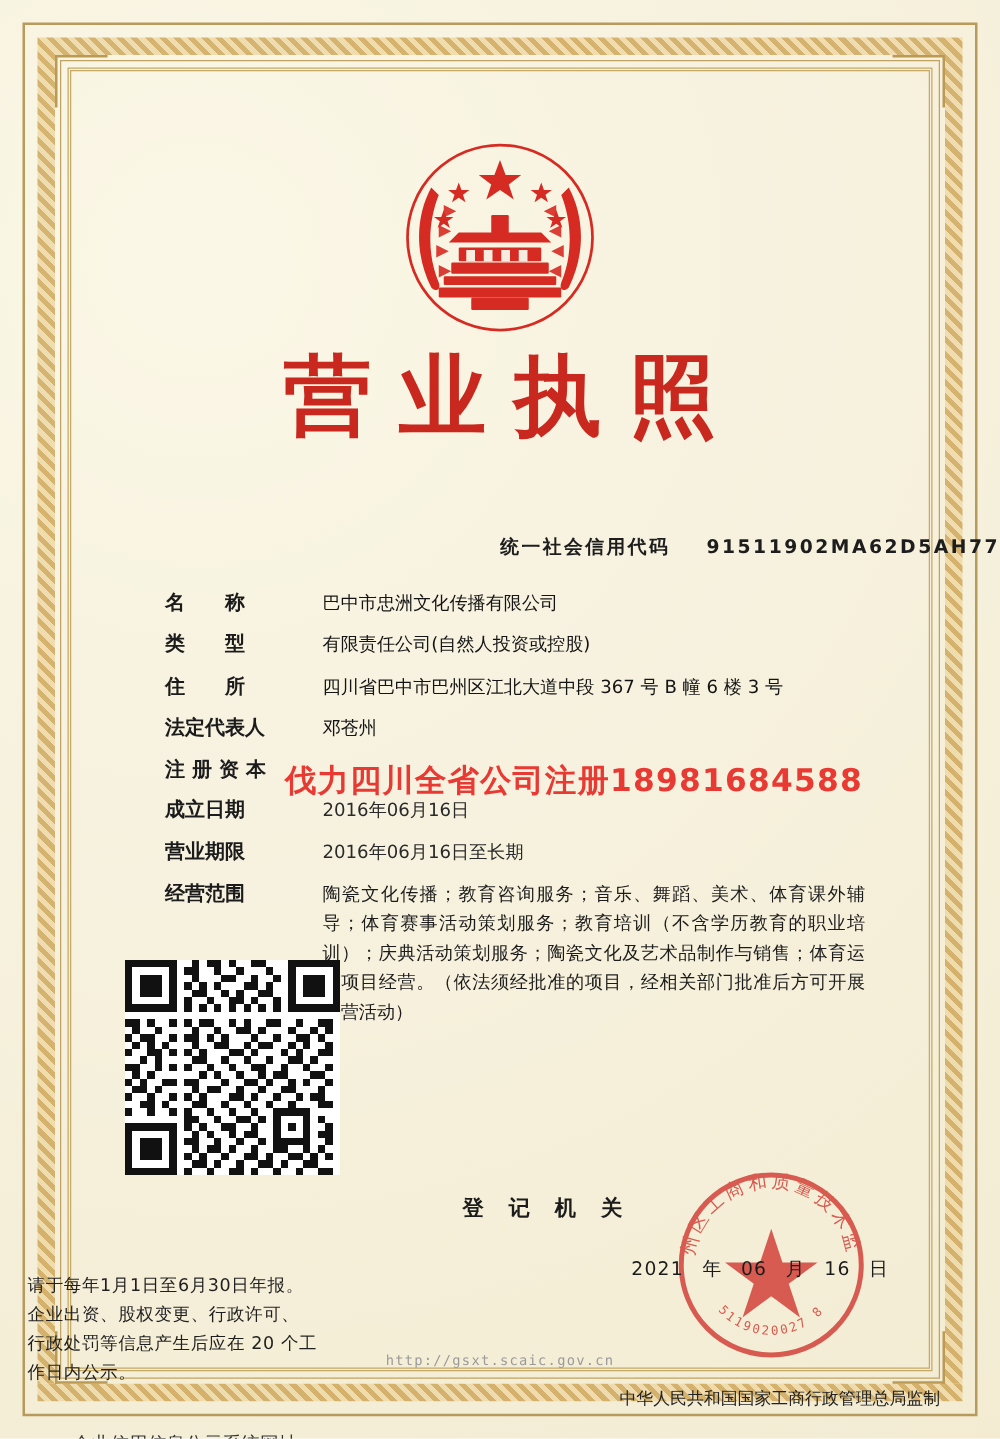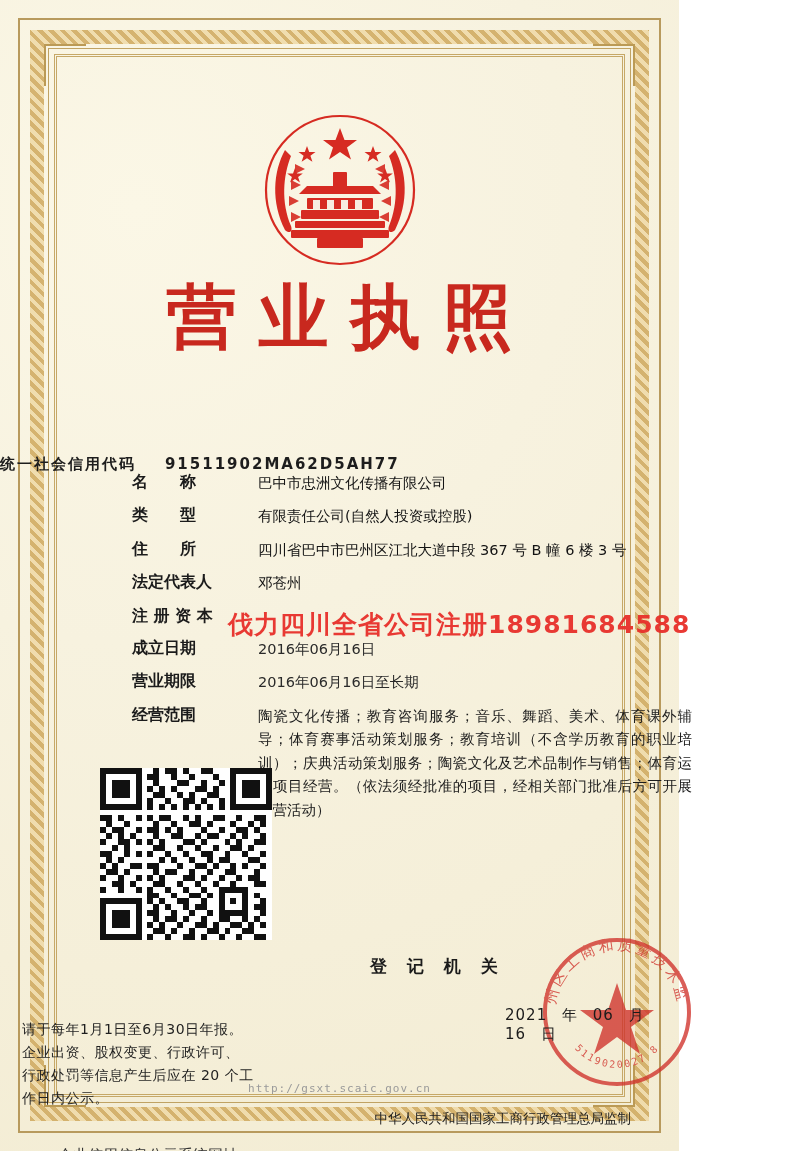--- a/index.html
+++ b/index.html
@@ -8,21 +8,21 @@
     background: #ffffff;
   }
   body {
     width: 800px;
     height: 1151px;
     font-family: "Liberation Sans", sans-serif;
     overflow: hidden;
   }
   .page {
     position: relative;
-    width: 679px;
+    width: 800px;
     height: 1151px;
     background: #fdfbf2;
     background-image:
       radial-gradient(circle at 20% 18%, #fbf7e6 0%, #f7f2df 40%, #f3ecd3 100%);
   }
   
   .border-outer {
     position: absolute;
     left: 18px; top: 18px; right: 18px; bottom: 18px;
     border: 2px solid #b89a5d;
@@ -87,27 +87,26 @@
     font-family: "DejaVu Sans", "Liberation Sans", sans-serif;
     font-size: 26px;
     letter-spacing: 6px;
     text-indent: 6px;
     color: #3a3a3a;
   }
   .credit-code {
     position: absolute;
     top: 428px;
     left: 0; right: 0;
-    text-align: left;
+    text-align: right;
     font-family: "DejaVu Sans", "Liberation Sans", sans-serif;
     font-size: 15px;
     letter-spacing: 2px;
     color: #1d1d1d;
     font-weight: bold;
-    margin-top: 27px;
   }
   
   .fields {
     position: absolute;
     left: 132px;
     top: 472px;
     width: 560px;
   }
   .field-row {
     display: flex;

